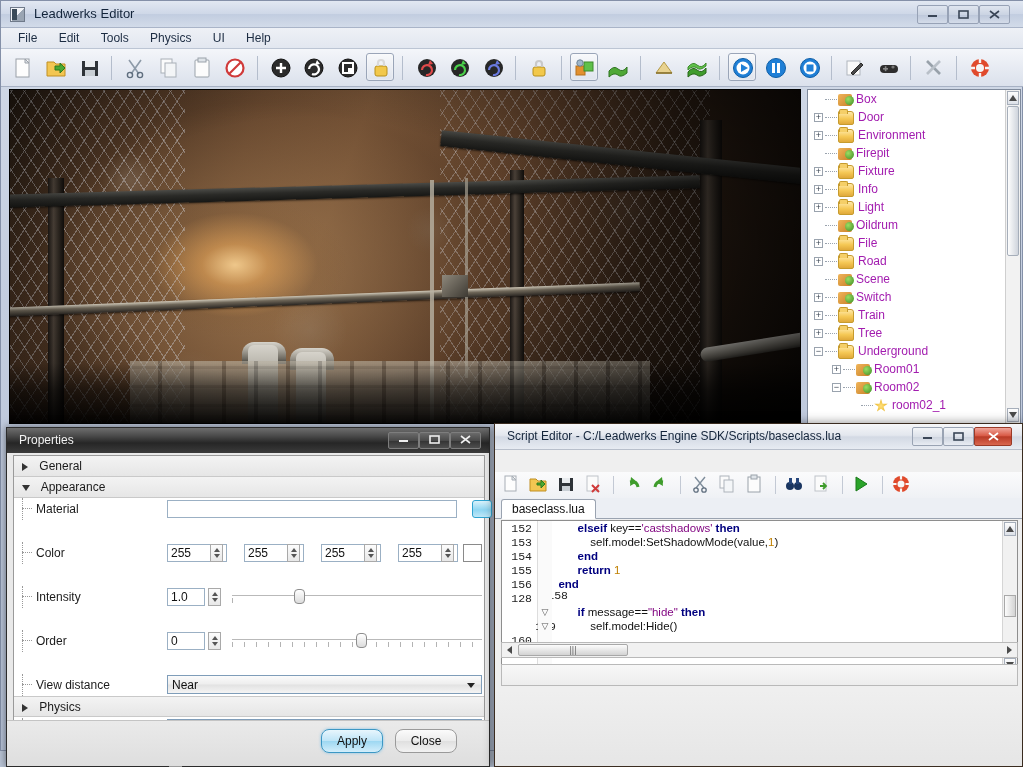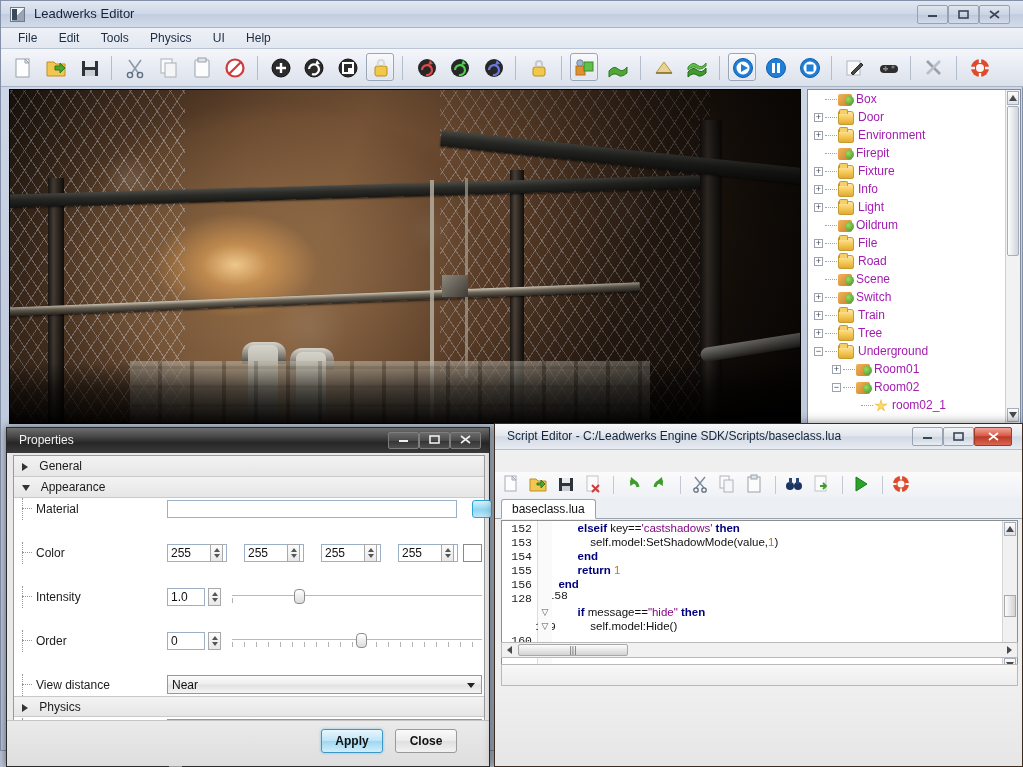--- a/index.html
+++ b/index.html
@@ -271,21 +271,21 @@
   }
   .pcombo .arr { position:absolute; right:6px; top:7px; width:0;height:0;
     border-top:5px solid #222; border-left:4px solid transparent; border-right:4px solid transparent;}
   .pcheck { position:absolute; width:13px; height:13px; border:1px solid #9a9a9a;
     background: linear-gradient(135deg,#f6f6f6,#dcdcdc); }
   .pcheck-lab { position:absolute; font-size:12px; color:#1b1b1b; }
   #props-footer { position:absolute; left:0; bottom:0; width:100%; height:46px;
     background: linear-gradient(180deg,#eaeaea,#dedede); border-top:1px solid #c4c4c4;}
   .pbtn {
     position:absolute; top:8px; height:24px; width:62px; font-size:12px; color:#111;
-    text-align:center; line-height:22px; border-radius:3px;font-weight:bold;
+    text-align:center; line-height:22px; border-radius:8px;
   }
   #btn-apply { right:106px;
     background: linear-gradient(180deg,#e8f6fd 0%, #bfe5f7 48%, #9ed8f2 52%, #d3eefb 100%);
     border:1px solid #3c97c4; box-shadow:0 0 3px rgba(90,180,230,.7);}
   #btn-close-props { right:32px;
     background: linear-gradient(180deg,#fbfbfb 0%, #ececec 48%, #e0e0e0 52%, #f2f2f2 100%);
     border:1px solid #9a9a9a;}
 
   
   #script-window {

